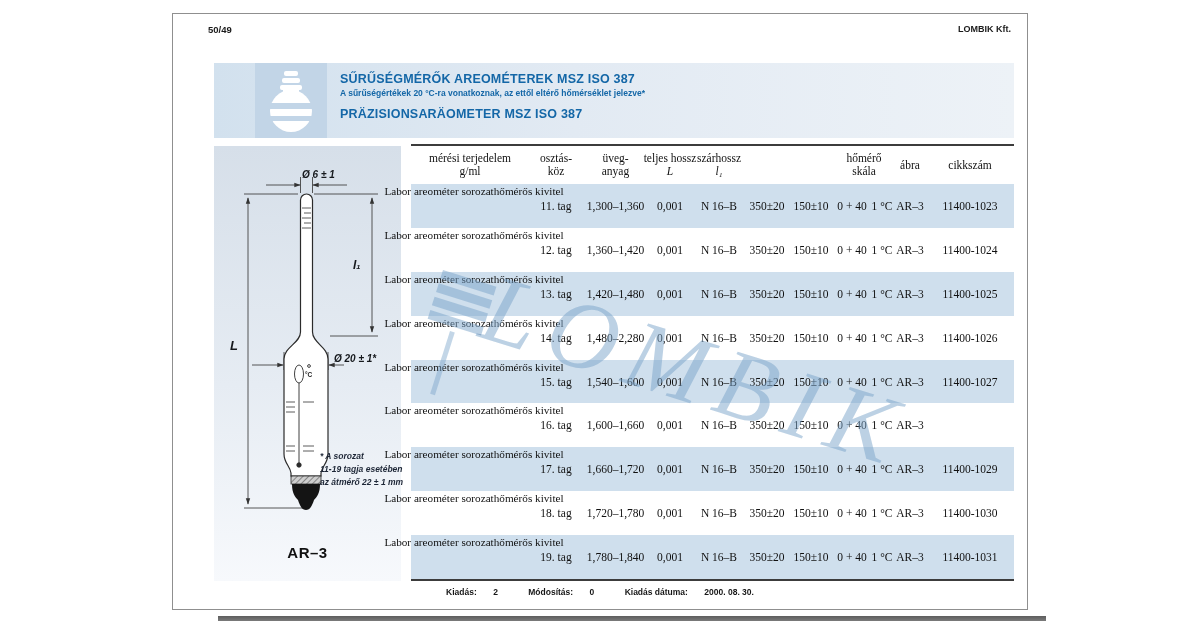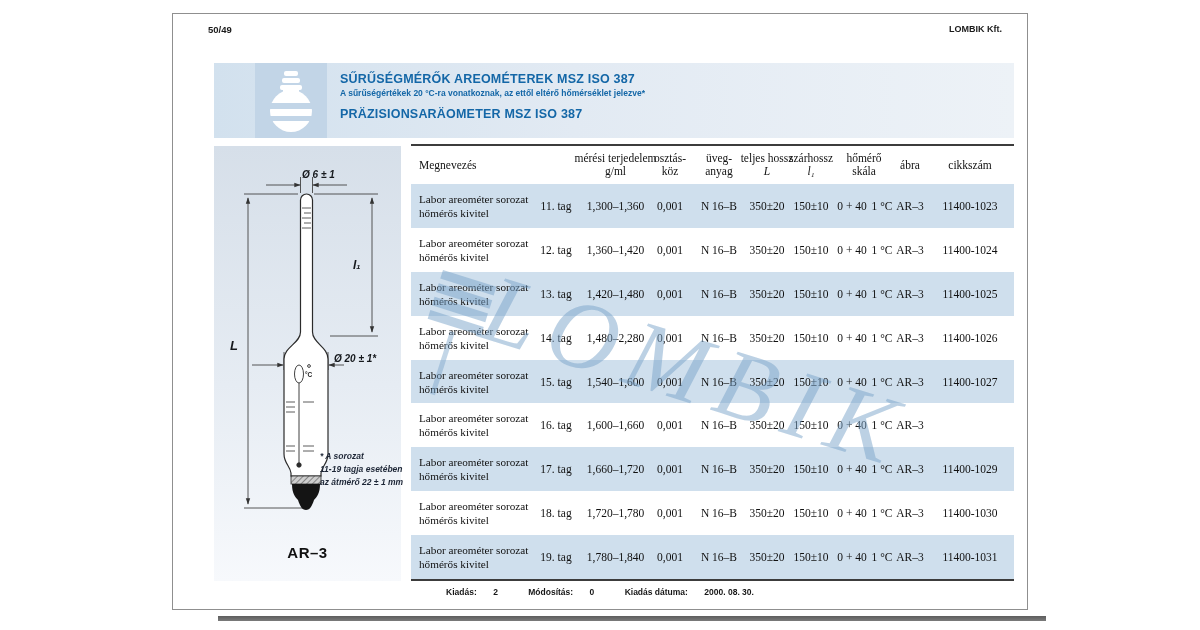--- a/index.html
+++ b/index.html
@@ -7,21 +7,21 @@
               font-family:"Liberation Sans", sans-serif; }
   .canvas { position:relative; width:1200px; height:630px; background:#fff; }
 
   
   .sheet { position:absolute; left:172px; top:13px; width:856px; height:597px;
            background:#fff; border:1px solid #8f8f8f; }
   .bottom-bar { position:absolute; left:218px; top:616px; width:828px; height:5px;
                 background:linear-gradient(180deg,#5d5d5d,#7b7b7b); }
 
   .topbar-left { position:absolute; left:35px; top:10px; font-size:9.5px; font-weight:bold; color:#1a1a1a; }
-  .topbar-right{ position:absolute; right:25px; top:10px; font-size:9px;  font-weight:bold; color:#1a1a1a; }
+  .topbar-right{ position:absolute; right:16px; top:10px; font-size:9px;  font-weight:bold; color:#1a1a1a; }
 
   
   .banner { position:absolute; left:41px; top:49px; width:800px; height:75px;
             background:linear-gradient(90deg,#d2e1ee 0%, #e2eaf3 45%, #edf2f7 100%); display:flex;padding-left:41px; }
   .logo-box { width:72px; height:75px; background:#c2d5e7; flex:none;
               display:flex; align-items:center; justify-content:center; }
   .banner-titles { padding:9px 0 0 13px; }
   .banner-title   { font-size:12.5px; font-weight:bold; letter-spacing:.2px; }
   .banner-note    { font-size:8.5px; font-weight:bold; margin-top:2px; }
   .banner-title2  { font-size:12.5px; font-weight:bold; margin-top:9px; letter-spacing:.2px; }
@@ -50,21 +50,21 @@
   .th-name { grid-column:1/3; align-items:flex-start; padding-left:8px; }
   .th-temp { grid-column:8/10; }
   .th-length .l2, .th-stem .l2 { font-style:italic; }
 
   .tbody { height:397px; display:flex; flex-direction:column; border-bottom:2px solid #3c3c3c; }
   .tr { flex:1; background:#fff; }
   .tr.alt { background:#cfdfed; }
   .td { display:flex; align-items:center; justify-content:center;
         font-family:"Liberation Serif","DejaVu Serif",serif; font-size:11.5px; color:#101010;
         white-space:nowrap; overflow:visible; }
-  .td-name { flex-direction:column; align-items:flex-start; justify-content:center;
+  .td-name { align-items:flex-start; justify-content:center;
              padding-left:8px; font-size:11.2px; line-height:14px; }
 
   
   .watermark { position:absolute; left:0; top:0; width:100%; height:100%;
                pointer-events:none; z-index:6; }
   .wm-text { position:absolute; left:92px; top:108px;
              font-family:"Liberation Serif","DejaVu Serif",serif; font-style:italic;
              font-size:97px; letter-spacing:13px; color:rgba(122,163,201,.50);
              transform:rotate(17.5deg); transform-origin:left top;
              mix-blend-mode:multiply; white-space:nowrap; }
@@ -186,21 +186,20 @@
       <div class="draw-note">
         <div>* A sorozat</div>
         <div>11-19 tagja esetében</div>
         <div>az átmérő 22 ± 1 mm</div>
       </div>
       <div class="figure-label">AR–3</div>
     </div>
 
     <div class="table-panel">
       <div class="thead">
-        <div class="th th-name">Megnevezés</div>
         <div class="th th-range">
           <span class="l1">mérési terjedelem</span>
           <span class="l2">g/ml</span>
         </div>
         <div class="th th-division">
           <span class="l1">osztás-</span>
           <span class="l2">köz</span>
         </div>
         <div class="th th-glass">
           <span class="l1">üveg-</span>

